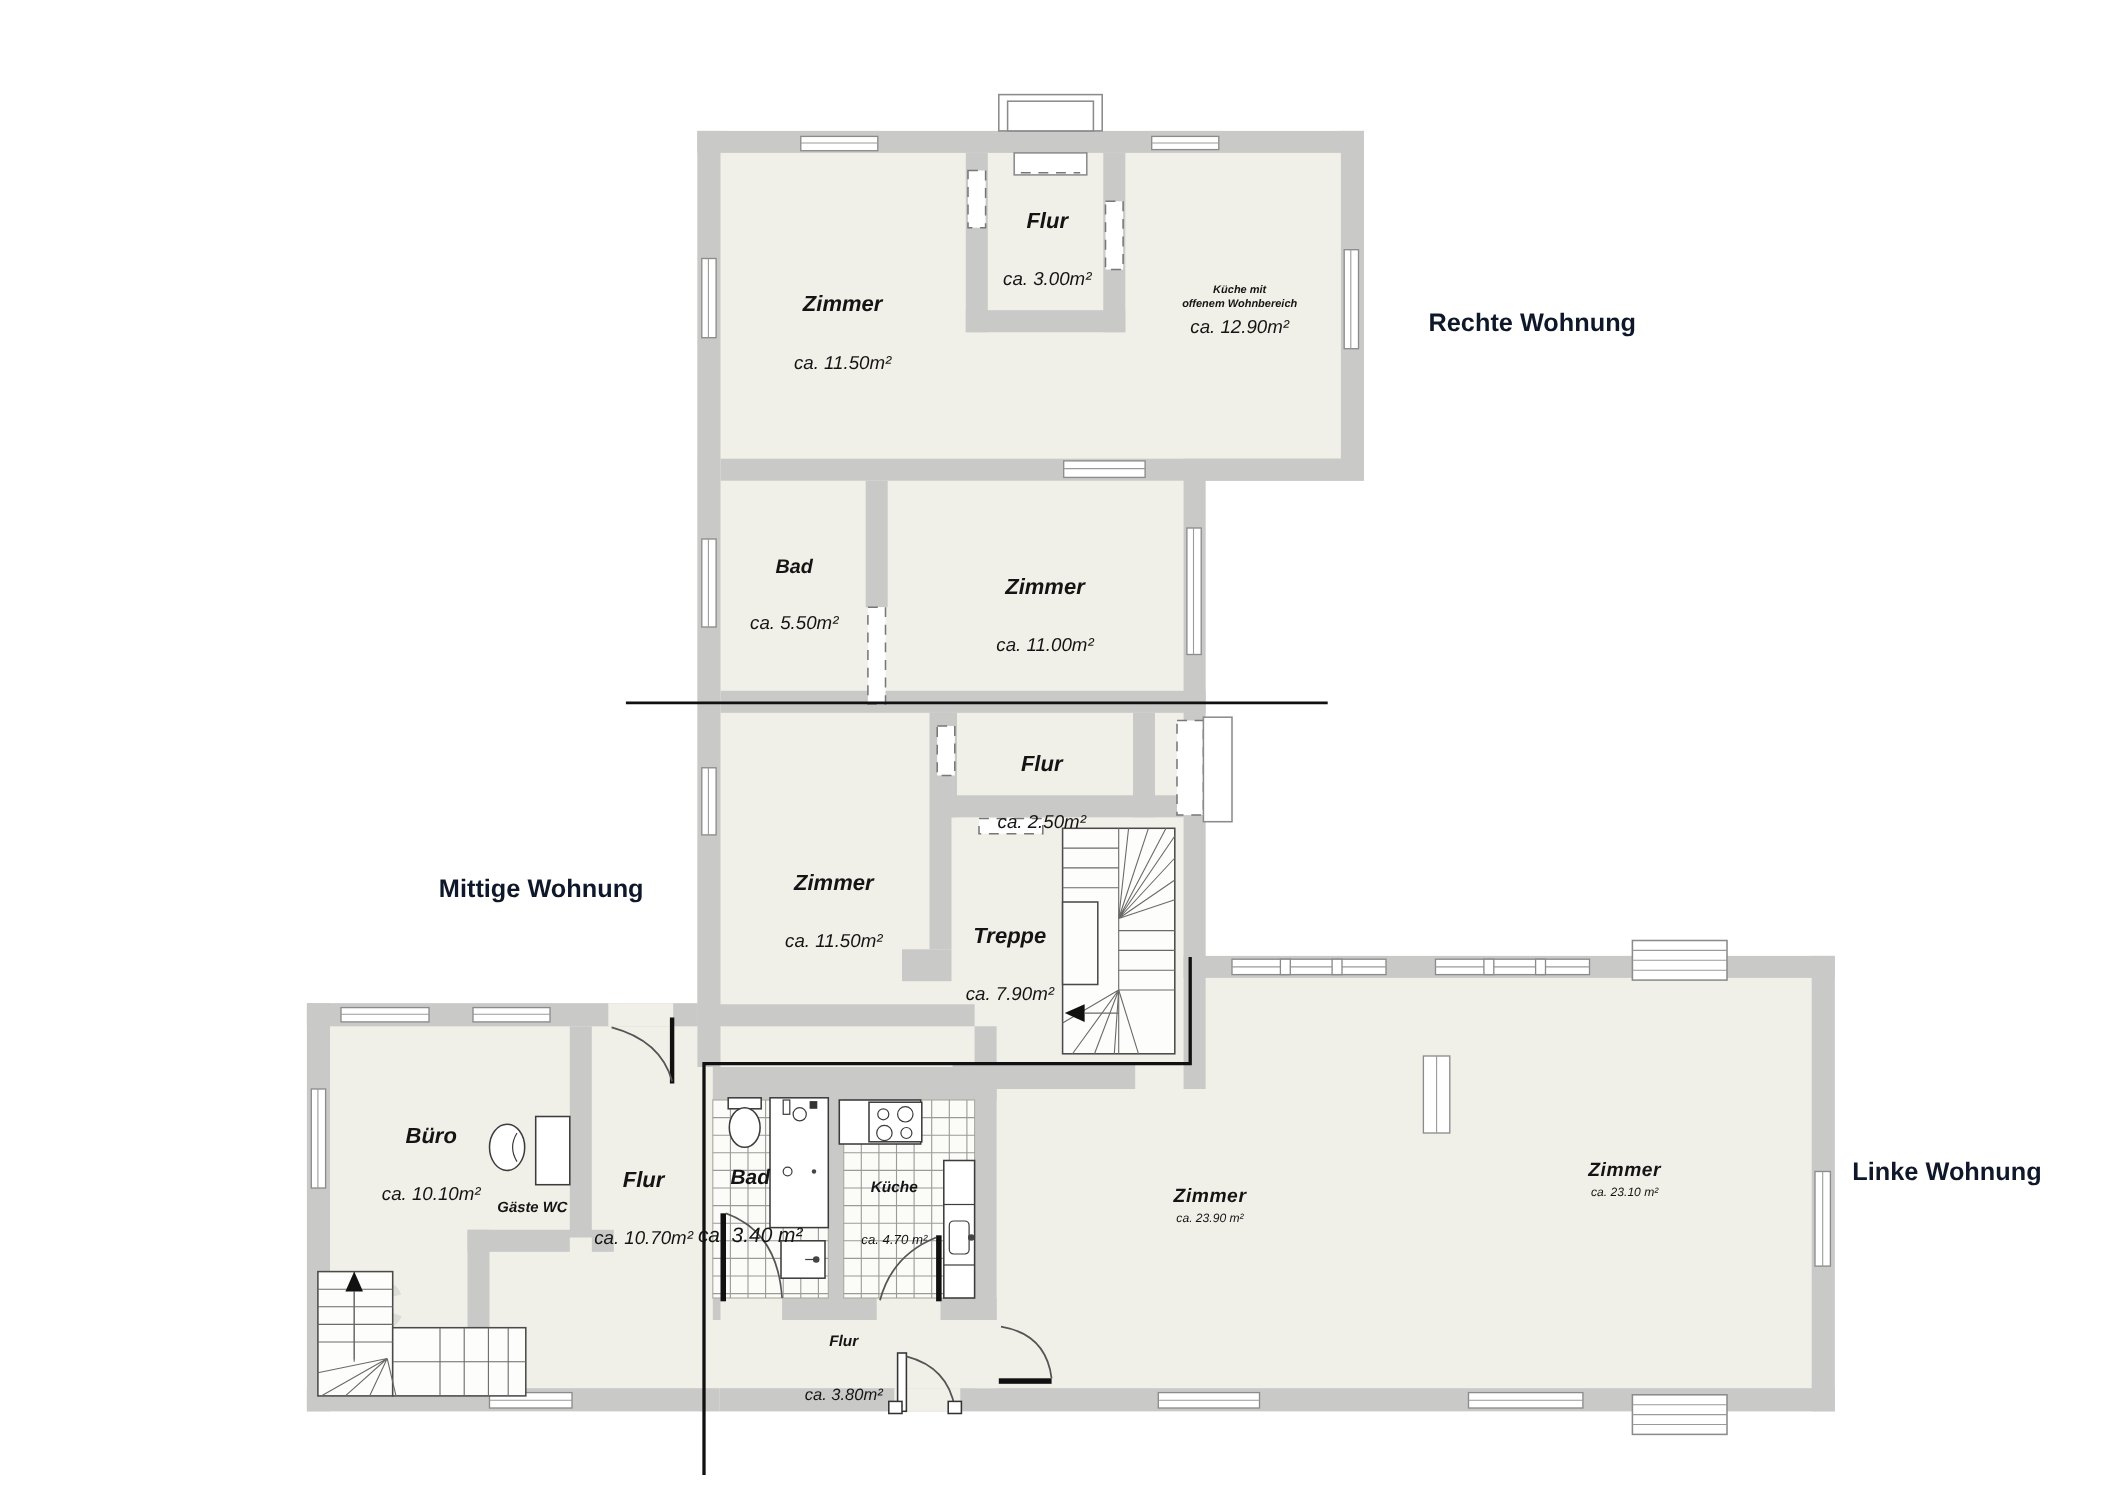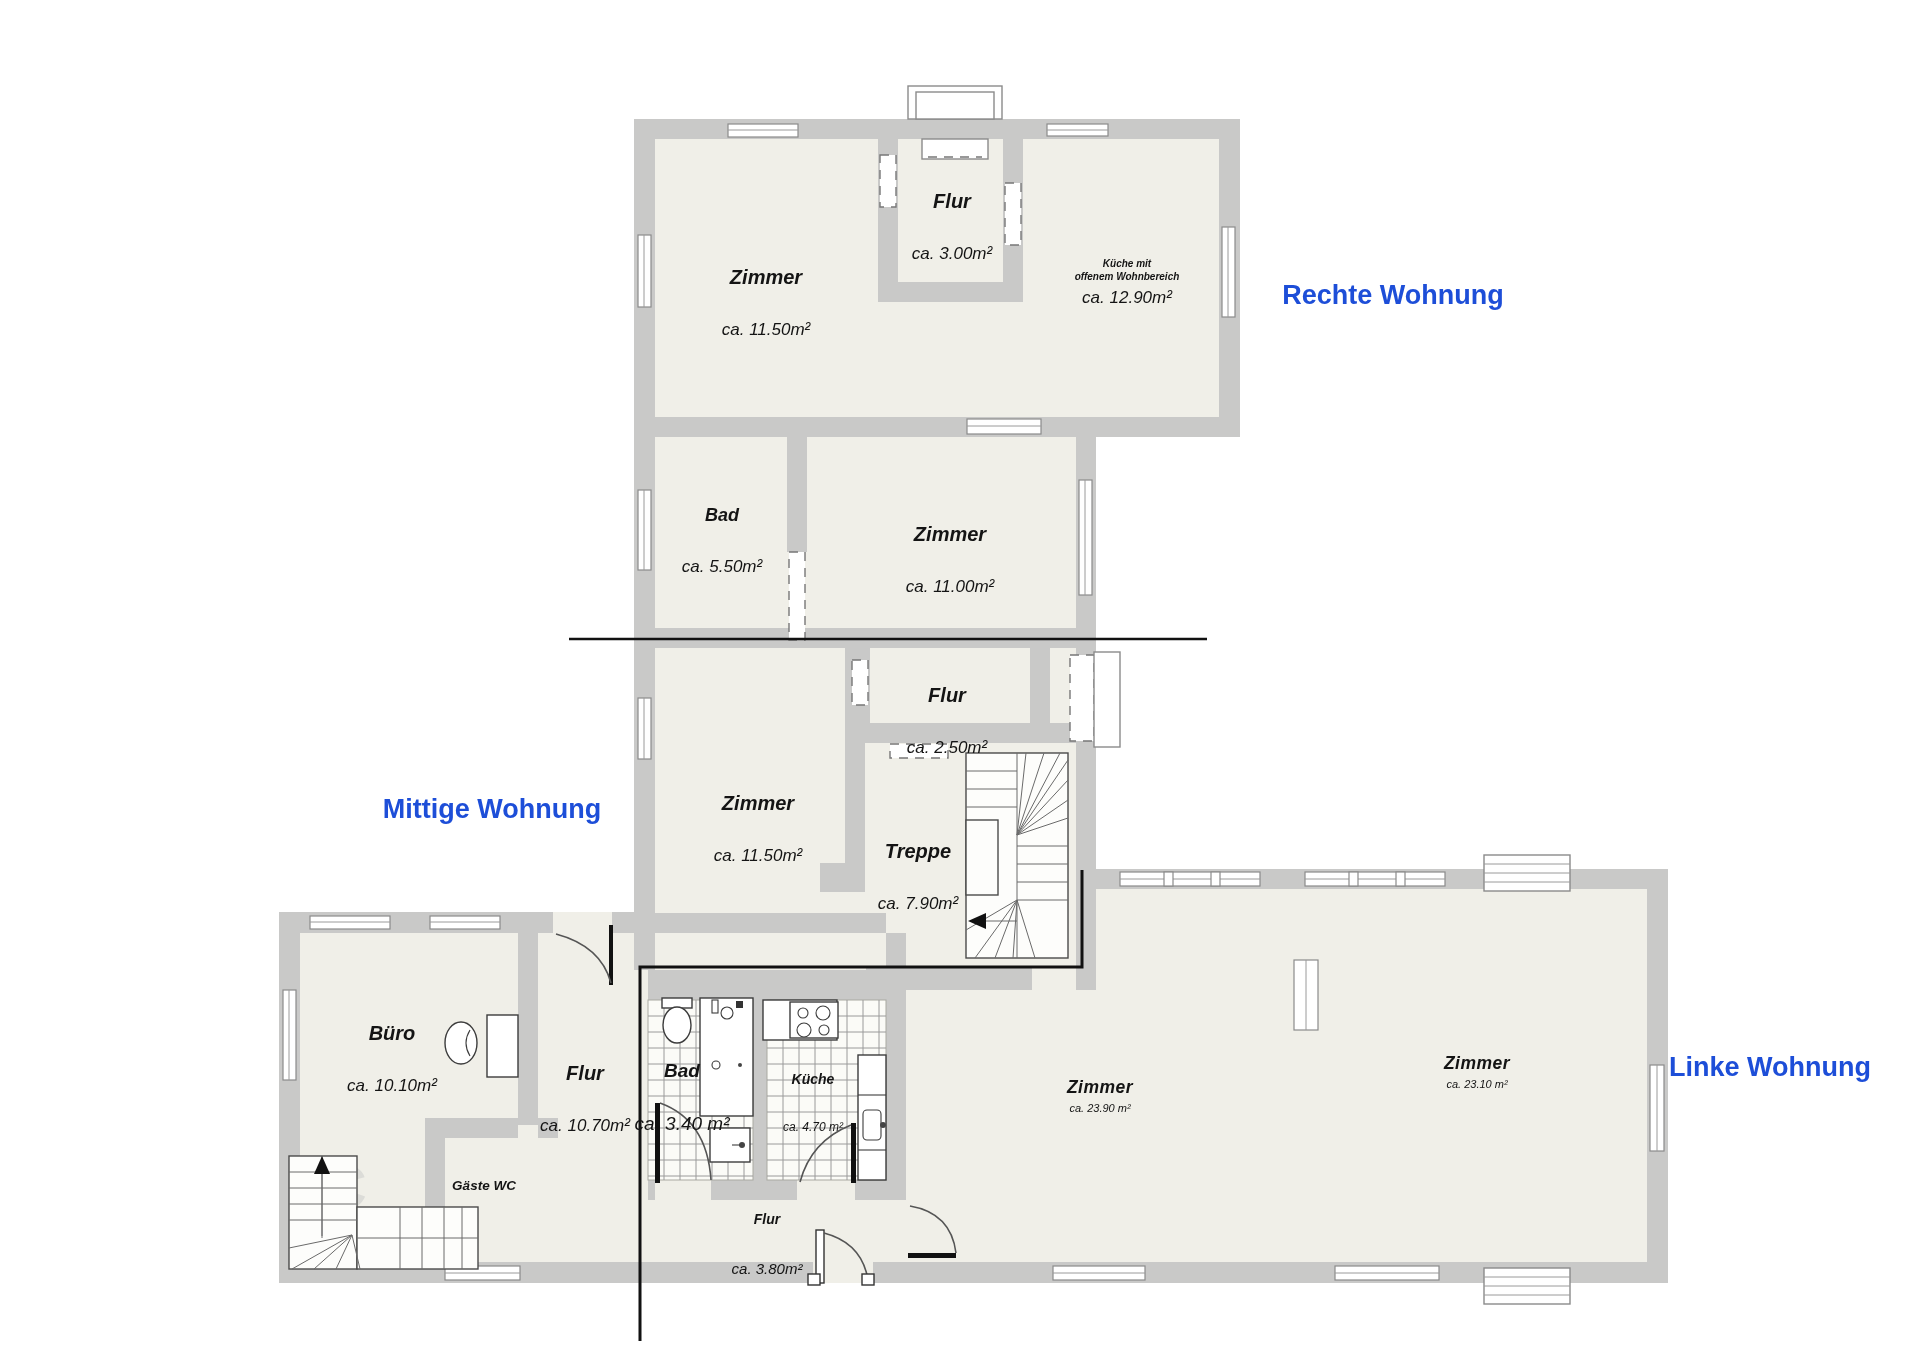--- a/index.html
+++ b/index.html
@@ -28,21 +28,21 @@
   .lbl{position:absolute;transform:translateX(-50%);text-align:center;color:#141414;white-space:nowrap;font-style:italic;}
   .lbl .n{font-weight:bold;font-size:20px;line-height:1.12;}
   .lbl .a{font-size:17px;line-height:1.2;margin-top:32px;}
   .lbl.kl .n{font-size:10px;line-height:1.25;}
   .lbl.kl .a{font-size:17px;margin-top:5px;}
   .lbl.z .n{font-size:17.5px;letter-spacing:.5px;}
   .lbl.z .a{font-size:11px;margin-top:4px;}
   .lbl.sm .n{font-size:14px;}
   .lbl.sm .a{font-size:15px;}
   .lbl.xs .n{font-size:13.5px;}
-  .apt{position:absolute;transform:translateX(-50%);font-size:27px;font-weight:bold;color:#1d4ed8;white-space:nowrap;}
+  .apt{position:absolute;transform:translateX(-50%);font-size:23px;font-weight:bold;color:#0f172a;white-space:nowrap;}
 </style>
 </head>
 <body>
 
 <div id="canvas">
 <svg id="plan-svg" width="1920" height="1357" viewBox="0 0 1920 1357">
 
   <g>
     <rect class="floor" x="634" y="119" width="606" height="318"></rect>
     <rect class="floor" x="634" y="417" width="462" height="573"></rect>
@@ -295,21 +295,21 @@
   <div class="a">ca. 7.90m²</div>
 </div>
 <div class="lbl" style="left:392px;top:1022px">
   <div class="n">Büro</div>
   <div class="a">ca. 10.10m²</div>
 </div>
 <div class="lbl" style="left:585px;top:1062px">
   <div class="n">Flur</div>
   <div class="a">ca. 10.70m²</div>
 </div>
-<div class="lbl xs" style="left:484px;top:1178px">
+<div class="lbl xs" style="left:484px;top:1090px">
   <div class="n">Gäste WC</div>
 </div>
 <div class="lbl" style="left:682px;top:1060px">
   <div class="n" style="font-size:19px">Bad</div>
   <div class="a" style="font-size:19px">ca. 3.40 m²</div>
 </div>
 <div class="lbl" style="left:813px;top:1072px">
   <div class="n" style="font-size:14px">Küche</div>
   <div class="a" style="font-size:12px">ca. 4.70 m²</div>
 </div>

